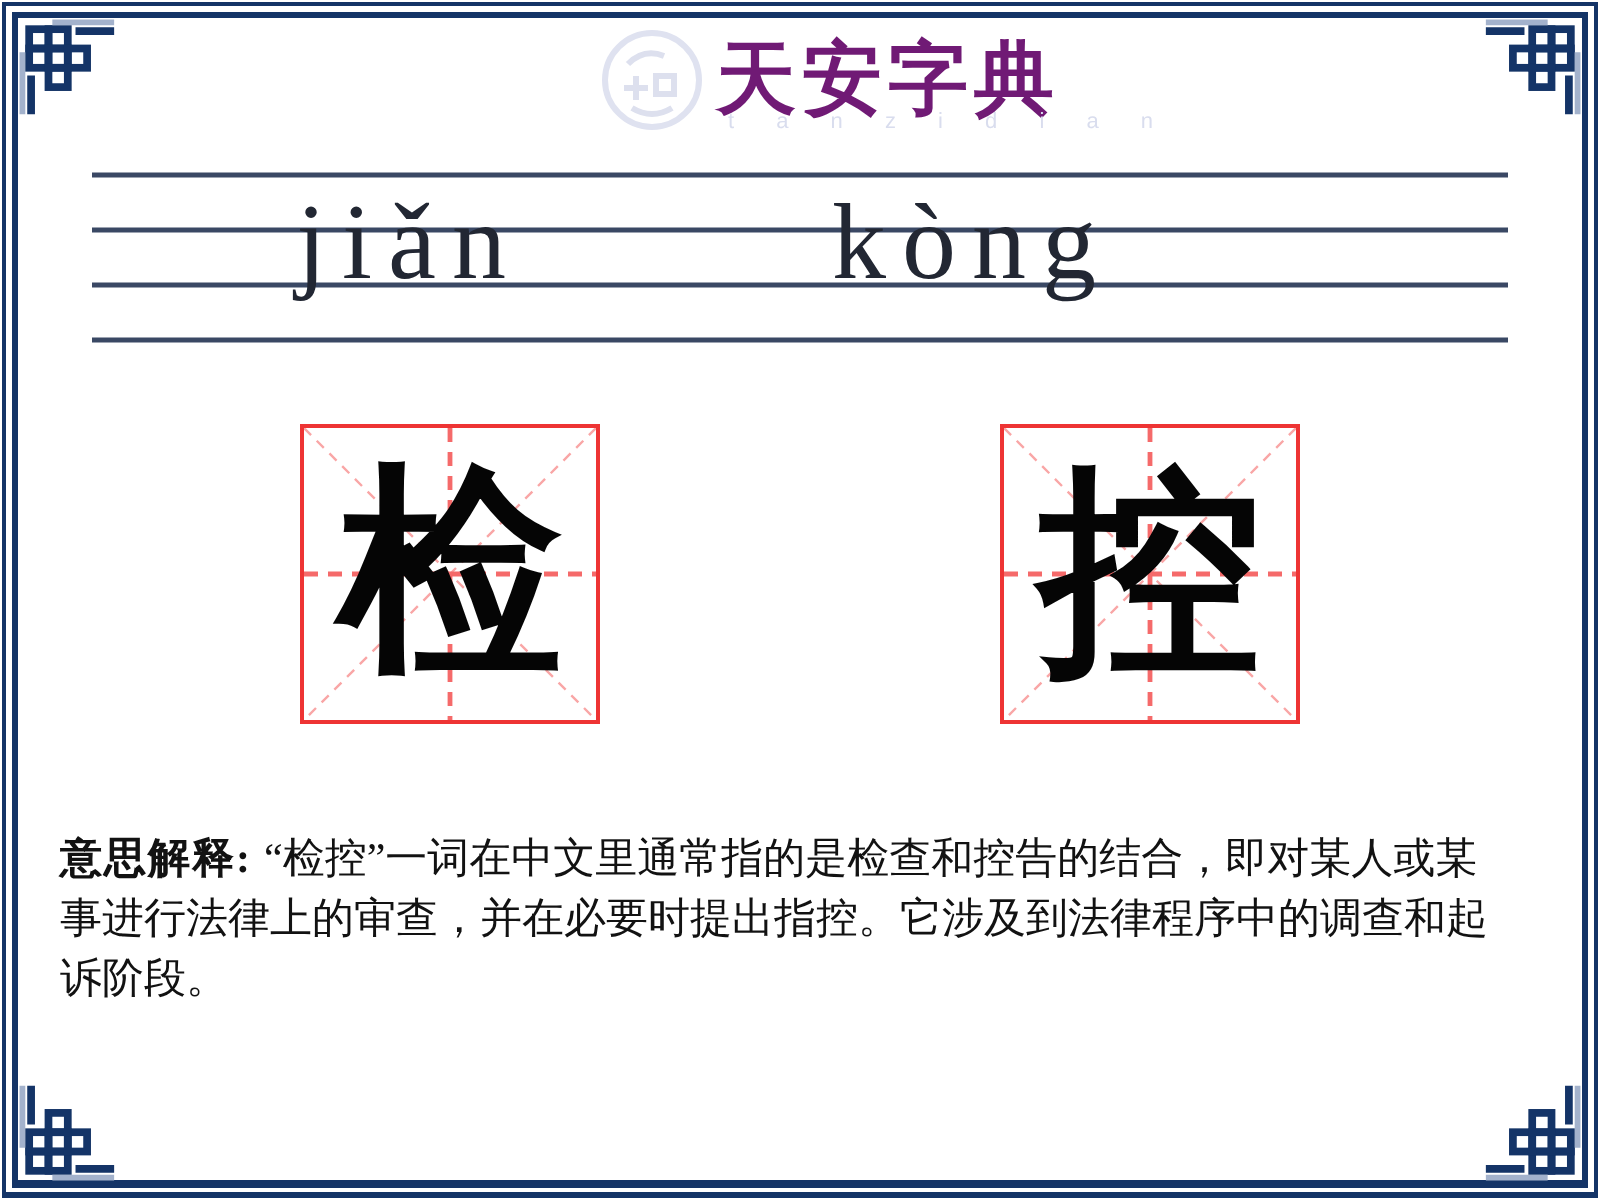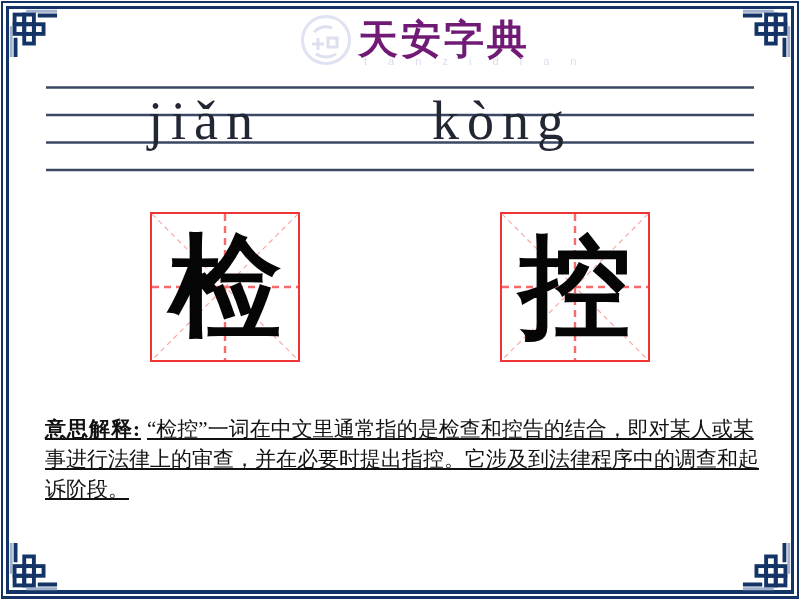--- a/index.html
+++ b/index.html
@@ -26,38 +26,38 @@
     position:absolute;left:66px;top:43px;font-size:11px;letter-spacing:9px;
     color:#d9ddee;font-family:"Liberation Sans",sans-serif;white-space:nowrap;
   }
   
   .staff{position:absolute;left:46px;top:85px;}
   .py{
     position:absolute;top:90px;font-size:54px;color:#222733;
     letter-spacing:8px;white-space:nowrap;font-family:"Liberation Serif",serif;
   }
   .py1{left:148px;text-align:right;}
-  .py2{left:432px;text-align:right;}
+  .py2{left:416px;text-align:right;}
   
   .hanzi-box{
     position:absolute;top:212px;width:150px;height:150px;box-sizing:border-box;
     border:2px solid #ee3434;background:#fff;
   }
   .box1{left:150px;}
   .box2{left:500px;}
   .hanzi-box svg.grid{position:absolute;left:0;top:0;}
   .hanzi{
     position:absolute;inset:0;display:flex;align-items:center;justify-content:center;
     font-size:112px;font-weight:bold;color:#050505;line-height:1;
     font-family:"Liberation Serif",serif;
   }
   
   .definition{
-    position:absolute;left:45px;top:414px;width:714px;margin:0;
-    font-size:21px;line-height:30px;color:#121212;text-align:left;text-decoration:underline;
+    position:absolute;left:30px;top:414px;width:714px;margin:0;
+    font-size:21px;line-height:30px;color:#121212;text-align:left;
   }
   .definition b{margin-right:6px;letter-spacing:1px;}
 </style>
 </head>
 <body>
 
 <div class="page">
 
   <div class="frame-outer"></div>
   <div class="frame-inner"></div>

